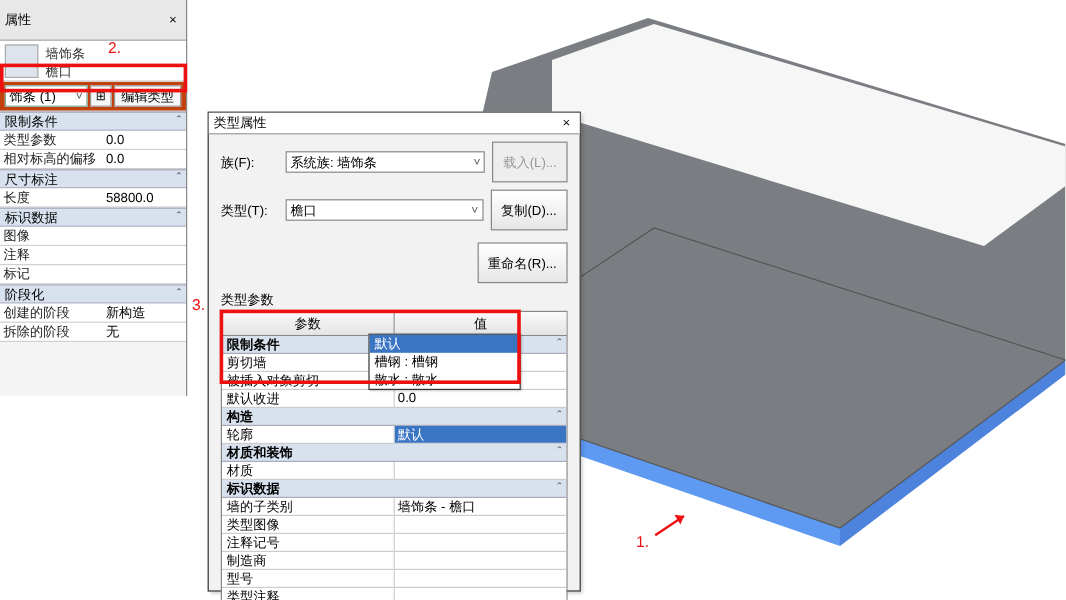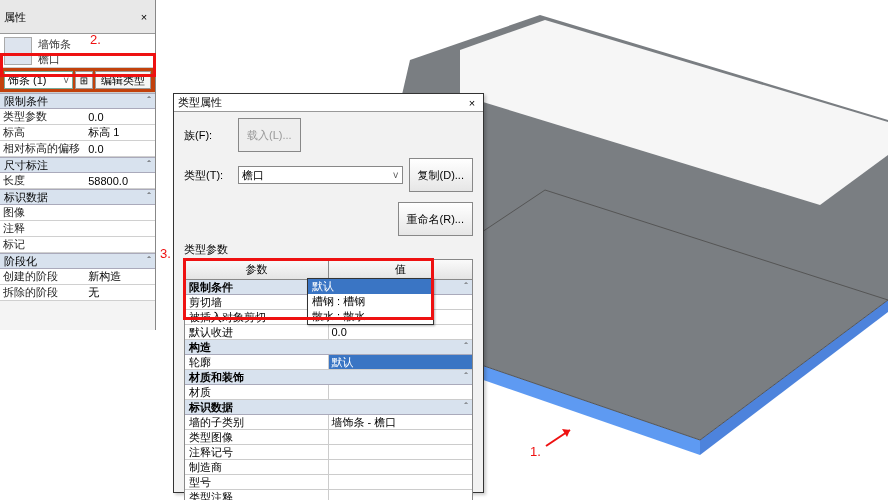--- a/index.html
+++ b/index.html
@@ -100,24 +100,20 @@
       <span>限制条件</span>
       <span class="exp">ˆ</span>
     </div>
   <table class="param-table">
     <tbody>
         <tr>
           <td>类型参数</td>
           <td class="val">0.0</td>
         </tr>
     <tr>
-          <td>标高</td>
-          <td class="val">标高 1</td>
-        </tr>
-    <tr>
           <td>相对标高的偏移</td>
           <td class="val">0.0</td>
         </tr>
   </tbody>
     </table>
   <div class="sect">
       <span>尺寸标注</span>
       <span class="exp">ˆ</span>
     </div>
   <table class="param-table">
@@ -168,20 +164,23 @@
 <div class="red-mark1"></div>
 
 <div class="dialog">
   <div class="dlg-title">
     <span>类型属性</span>
     <span class="x">×</span>
   </div>
   <div class="dlg-top">
     <div class="dlg-row">
       <label>族(F):</label>
+      <div class="sel">
+          <span>系统族: 墙饰条</span>
+        </div>
       <div class="btn disabled">载入(L)...</div>
     </div>
     <div class="dlg-row">
       <label>类型(T):</label>
       <div class="sel">
           <span>檐口</span>
         </div>
       <div class="btn">复制(D)...</div>
     </div>
   </div>

